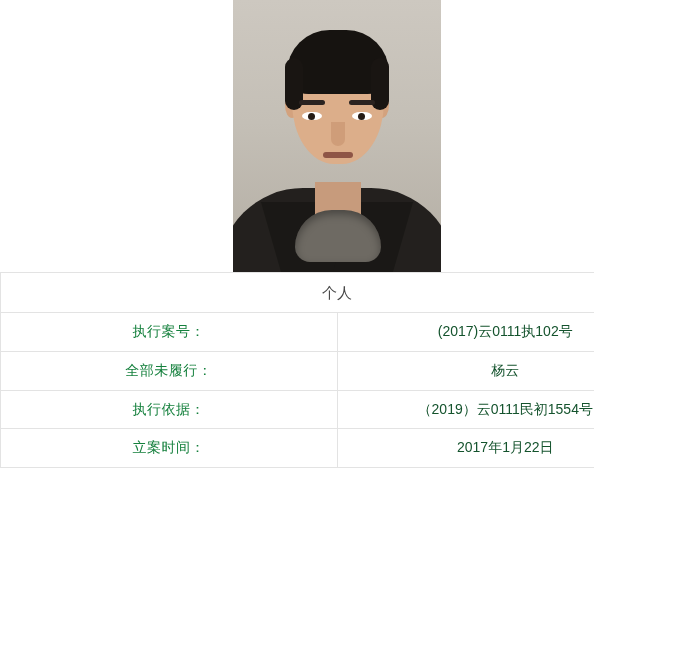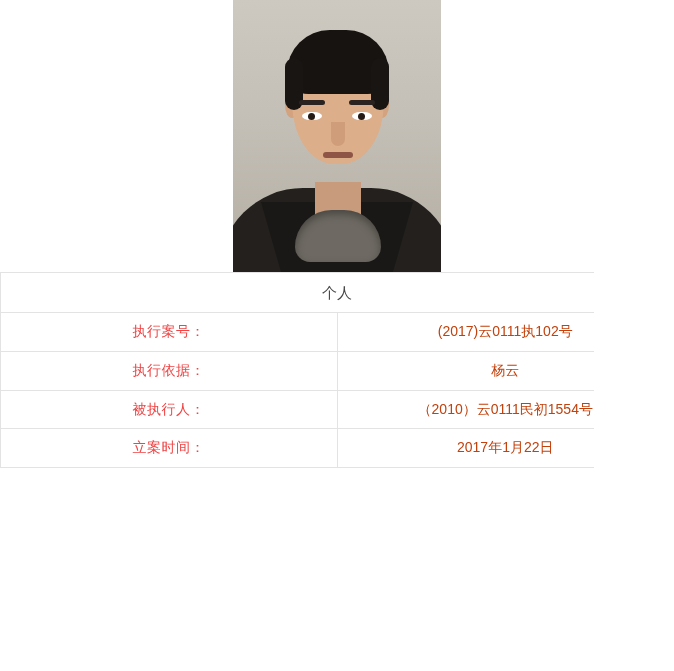--- a/index.html
+++ b/index.html
@@ -176,25 +176,25 @@
     vertical-align: middle;
     line-height: 1.55;
   }
   td.title-cell {
     font-size: 15px;
     color: #444444;
     padding: 11px 6px;
   }
   td.label {
     width: 240px;
-    color: #ef4444;
+    color: #15803d;
     letter-spacing: .5px;
   }
   td.value {
-    color: #c2410c;
+    color: #14532d;
   }
   td.value .line { display: block; }
   table.info tr:first-child td { border-top: 1px solid #e3e3e3; }
 </style>
 </head>
 <body>
 
 <div id="page">
 
   <div class="photo-area">
@@ -227,31 +227,31 @@
       </tr>
 
       <tr>
         <td class="label">执行案号：</td>
         <td class="value">
           <span class="line">(2017)云0111执102号</span>
         </td>
       </tr>
 
       <tr>
+        <td class="label">全部未履行：</td>
+        <td class="value">
+          <span class="line">杨云</span>
+        </td>
+      </tr>
+
+
+      <tr>
         <td class="label">执行依据：</td>
         <td class="value">
-          <span class="line">杨云</span>
-        </td>
-      </tr>
-
-
-      <tr>
-        <td class="label">被执行人：</td>
-        <td class="value">
-          <span class="line">（2010）云0111民初1554号</span>
+          <span class="line">（2019）云0111民初1554号</span>
         </td>
       </tr>
 
 
 
 
 
       <tr>
         <td class="label">立案时间：</td>
         <td class="value">

